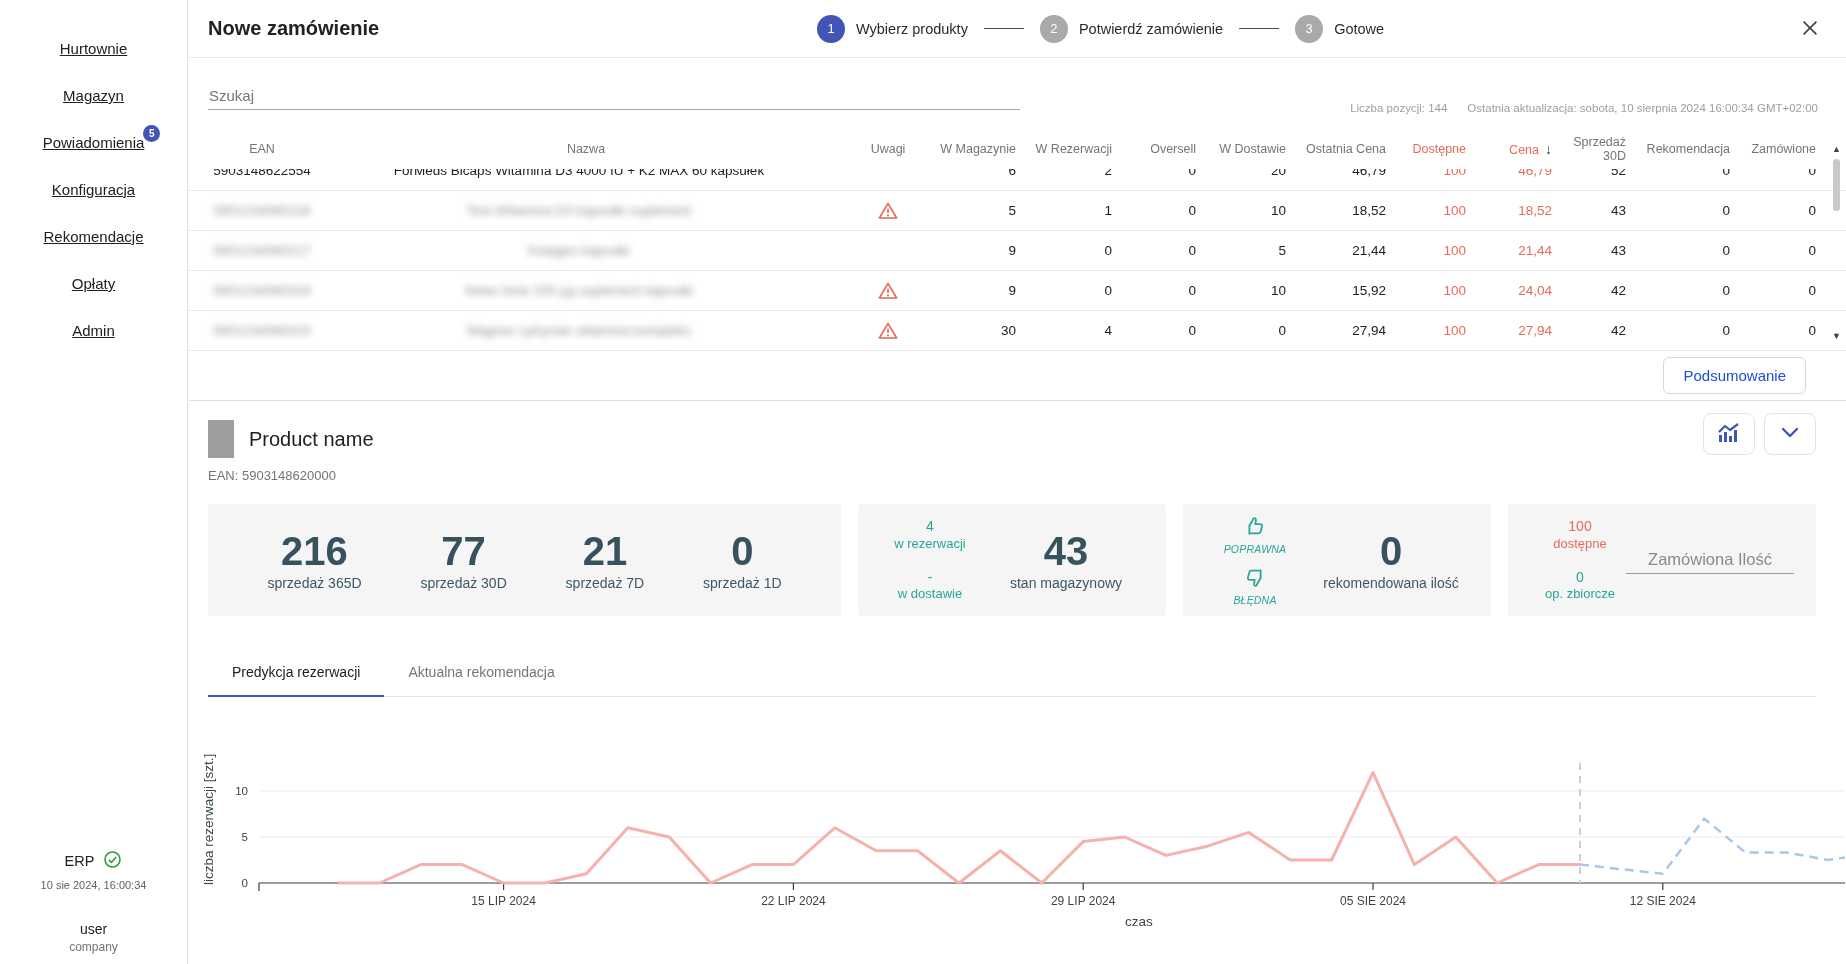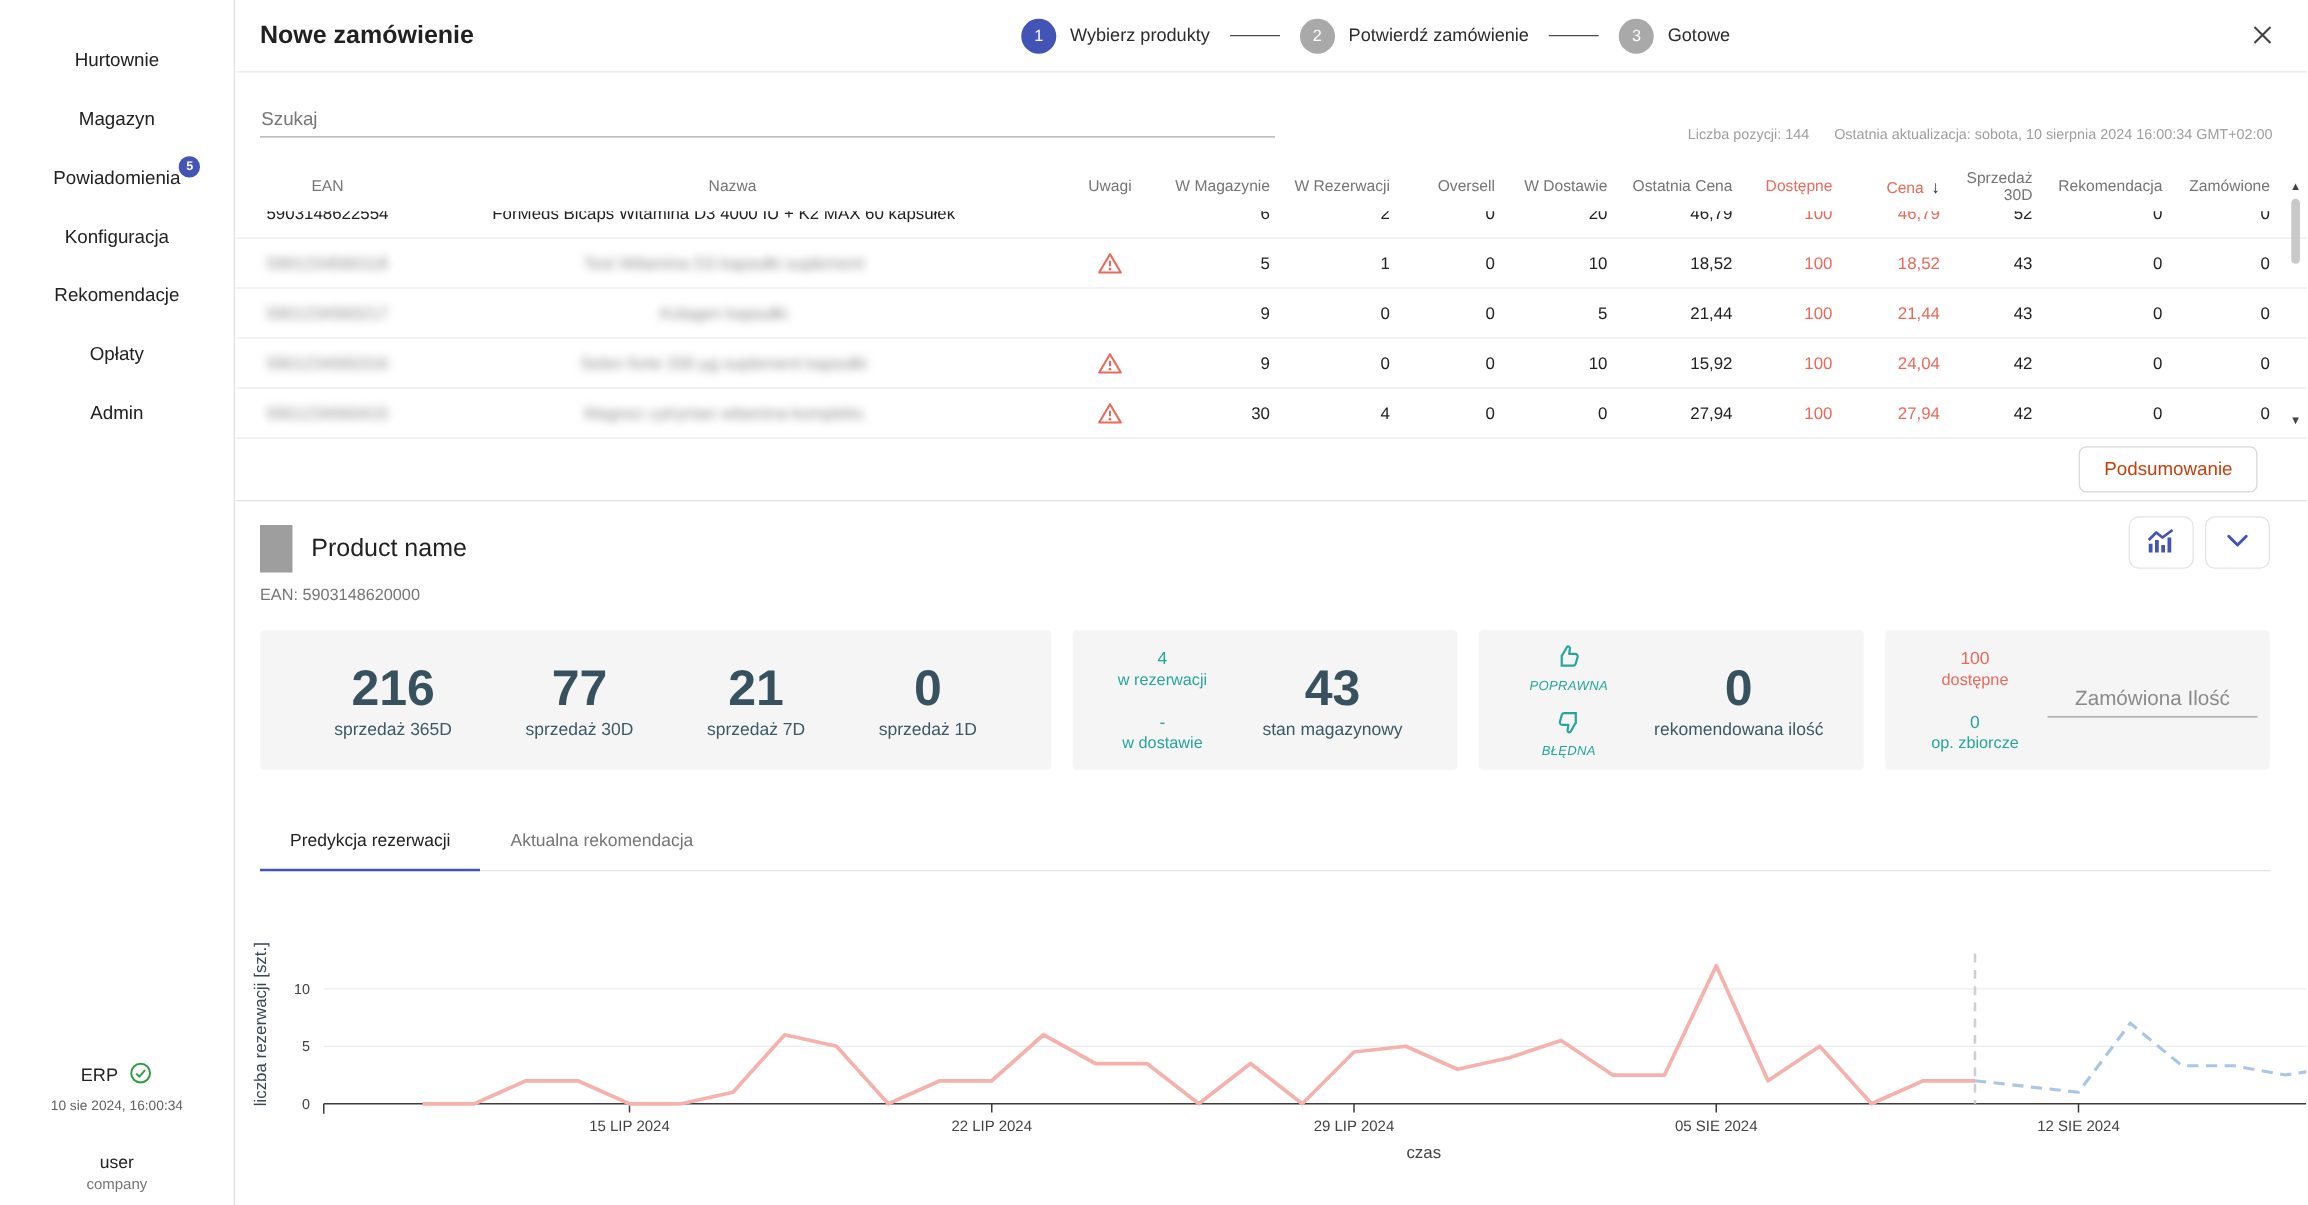--- a/index.html
+++ b/index.html
@@ -5,21 +5,21 @@
   html,body{margin:0;padding:0;background:#fff;}
   .app{position:relative;width:1846px;height:964px;background:#fff;overflow:hidden;
        font-family:"Liberation Sans",sans-serif;color:#212121;}
 
   
   .sidebar{position:absolute;left:0;top:0;width:188px;height:100%;background:#fff;
            border-right:1px solid #e0e0e0;box-sizing:border-box;}
   .nav{padding-top:25px;}
   .nav-item{height:47px;display:flex;align-items:center;justify-content:center;
             font-size:15px;color:#212121;cursor:pointer;}
-  .nav-label{position:relative;}
+  .nav-label{position:relative;text-decoration:underline;}
   .badge{position:absolute;top:-9px;right:-16px;width:17px;height:17px;border-radius:50%;
          background:#4254b5;color:#fff;font-size:10px;display:flex;align-items:center;
          justify-content:center;font-weight:bold;}
   .sidebar-footer{position:absolute;bottom:10px;left:0;width:100%;text-align:center;}
   .erp-row{display:flex;align-items:center;justify-content:center;gap:9px;font-size:14.5px;}
   .erp-ts{font-size:11px;color:#616161;margin-top:7px;}
   .erp-user{font-size:14px;color:#212121;margin-top:30px;}
   .erp-company{font-size:12px;color:#757575;margin-top:3px;}
 
   
@@ -63,21 +63,21 @@
   .warn svg{vertical-align:middle;}
 
   .vscroll{position:absolute;right:3px;top:16px;width:13px;height:196px;
            display:flex;flex-direction:column;align-items:center;cursor:pointer;}
   .vs-arrow{font-size:9px;color:#424242;line-height:9px;}
   .vs-thumb{width:7px;height:52px;background:#c9c9c9;border-radius:4px;margin-top:5px;}
   .vs-spacer{flex:1;}
 
   .summary-row{height:50px;display:flex;justify-content:flex-end;align-items:center;
                padding-right:40px;border-bottom:1px solid #e0e0e0;box-sizing:border-box;}
-  .btn-outline{background:#fff;border:1px solid #d8d8d8;border-radius:6px;color:#c2410c;
+  .btn-outline{background:#fff;border:1px solid #d8d8d8;border-radius:6px;color:#1d4ed8;
                font-size:15px;padding:9px 19px;cursor:pointer;font-family:inherit;}
 
   
   .product-header{position:relative;padding:19px 0 0 19px;}
   .thumb{width:26px;height:38px;background:#9e9e9e;display:inline-block;vertical-align:middle;}
   .pname{font-size:20px;font-weight:normal;margin-left:15px;vertical-align:middle;}
   .pean{font-size:13px;color:#757575;margin:10px 0 0 -4px;padding-left:4px;}
   .header-buttons{position:absolute;right:30px;top:12px;display:flex;gap:9px;}
   .icon-btn{width:52px;height:42px;background:#fff;border:1px solid #e3e3e3;border-radius:8px;
             display:flex;align-items:center;justify-content:center;cursor:pointer;}
@@ -90,21 +90,21 @@
   .stat-value{font-size:40px;font-weight:bold;color:#37525e;line-height:1.05;}
   .stat-label{font-size:14px;color:#3c5864;margin-top:3px;}
   .minis{display:flex;flex-direction:column;gap:15px;width:92px;flex:none;}
   .mini{text-align:center;font-size:13px;line-height:1.3;}
   .mini .v{font-size:14px;}
   .mini.teal{color:#26a69a;} .mini.salmon{color:#e96a5a;}
   .big-wrap{flex:1;text-align:center;}
   .opt{display:flex;flex-direction:column;align-items:center;gap:2px;color:#26a69a;
        font-size:10.5px;letter-spacing:.2px;}
   .opts{display:flex;flex-direction:column;gap:10px;width:92px;flex:none;align-items:center;font-style:italic;}
-  .qty-wrap{flex:1;display:flex;justify-content:flex-end;}
+  .qty-wrap{flex:1;display:flex;justify-content:flex-start;}
   .qty-input{width:168px;border:none;outline:none;border-bottom:1px solid #9a9a9a;background:transparent;
              font-size:16.5px;text-align:center;padding:4px 0;font-family:inherit;color:#212121;}
   .qty-input::placeholder{color:#8a8a8a;}
 
   .tabs{display:flex;margin:33px 30px 0 19px;border-bottom:1px solid #e4e4e4;}
   .tab{padding:15px 24px;font-size:14px;color:#757575;cursor:pointer;border-bottom:2px solid transparent;
        margin-bottom:-1px;}
   .tab.active{color:#212121;border-bottom:2px solid #4254b5;}
 
   .chart{margin-top:30px;}

